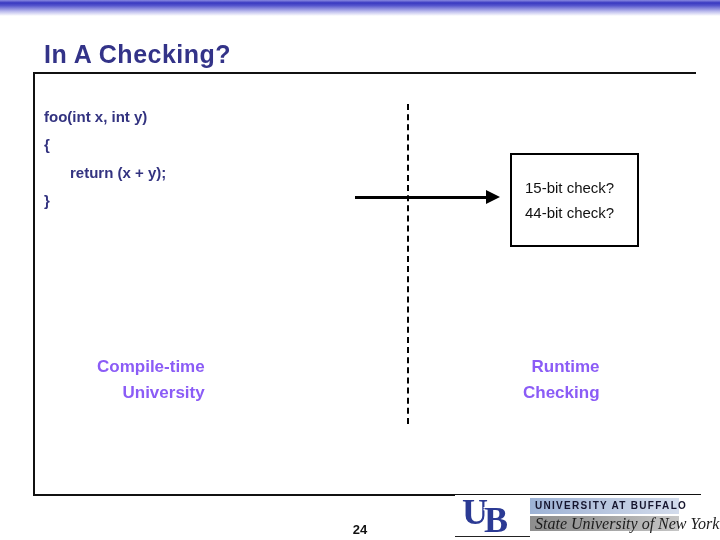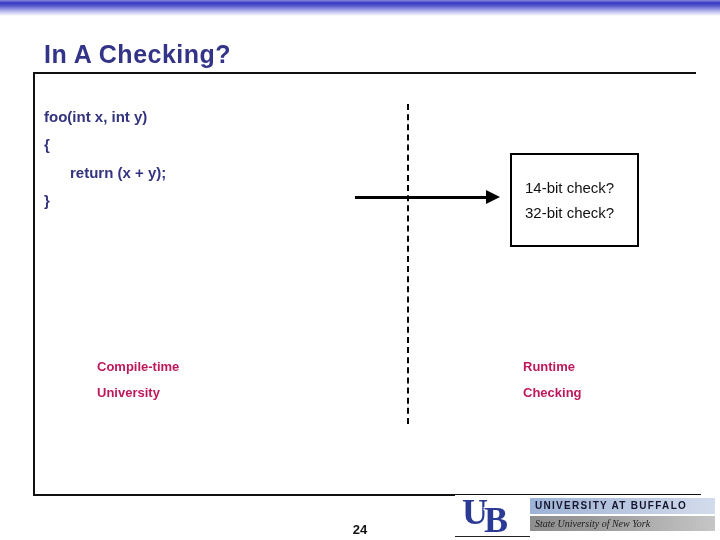--- a/index.html
+++ b/index.html
@@ -41,48 +41,48 @@
   }
   
   .check-box{
     position:absolute;left:510px;top:153px;width:112px;height:90px;
     border:2px solid #000;background:#fff;
     display:flex;flex-direction:column;justify-content:center;
     padding-left:13px;
     font-size:15px;line-height:25px;color:#111;
   }
   
-  .label{position:absolute;font-size:13px;font-weight:bold;color:#be185d;line-height:26px;}
+  .label{position:absolute;font-size:17px;font-weight:bold;color:#8b5cf6;line-height:26px;text-align:right;}
   .label-left{left:97px;top:354px;}
   .label-right{left:523px;top:354px;}
   
   .page-number{
     position:absolute;left:338px;top:522px;width:44px;text-align:center;
     font-size:13px;font-weight:bold;color:#111;
   }
   
   .logo{position:absolute;left:455px;top:495px;width:262px;height:43px;background:#fff;}
   .ub-plaque{position:absolute;left:0;top:0;width:75px;height:41px;border-bottom:1px solid #222;}
   .ub-letter{
     position:absolute;font-family:"Liberation Serif", serif;font-weight:bold;
     font-size:36px;color:var(--logo-blue,#2b3a94);line-height:1;
     text-shadow:-1px -1px 0 #fff,1px -1px 0 #fff,-1px 1px 0 #fff,1px 1px 0 #fff;
   }
   .ub-u{left:7px;top:-1px;}
   .ub-b{left:29px;top:7px;}
-  .logo-bars{position:absolute;left:75px;top:3px;width:185px;}
+  .logo-bars{position:absolute;left:75px;top:3px;width:149px;}
   .logo-bar-blue{
     height:16px;line-height:16px;padding-left:5px;
     background:linear-gradient(to right,#9db3d6 0%, var(--logo-bar-blue,#b3c2dd) 40%, #d3dcec 100%);
     color:#15152e;font-size:10px;font-weight:bold;letter-spacing:1.3px;white-space:nowrap;
   }
   .logo-bar-gray{
     margin-top:2px;height:15px;line-height:15px;padding-left:5px;
     background:linear-gradient(to right,#8e8e8e 0%, var(--logo-bar-gray,#9a9a9a) 35%, #c6c6c6 100%);
-    color:#1c1c1c;font-size:10px;font-style:italic;
+    color:#1c1c1c;font-size:16px;font-style:italic;
     font-family:"Liberation Serif", serif;white-space:nowrap;
   }
 </style>
 </head>
 <body>
 
 <div class="slide">
 
   <div class="top-bar"></div>
 
@@ -98,22 +98,22 @@
     <div class="code-line indent">return (x + y);</div>
     <div class="code-line">}</div>
   </div>
 
   <div class="divider-dashed"></div>
 
   <div class="arrow-shaft"></div>
   <div class="arrow-head"></div>
 
   <div class="check-box">
-    <div>14-bit check?</div>
-    <div>32-bit check?</div>
+    <div>15-bit check?</div>
+    <div>44-bit check?</div>
   </div>
 
   <div class="label label-left">
     <div>Compile-time</div>
     <div>University</div>
   </div>
 
   <div class="label label-right">
     <div>Runtime</div>
     <div>Checking</div>

